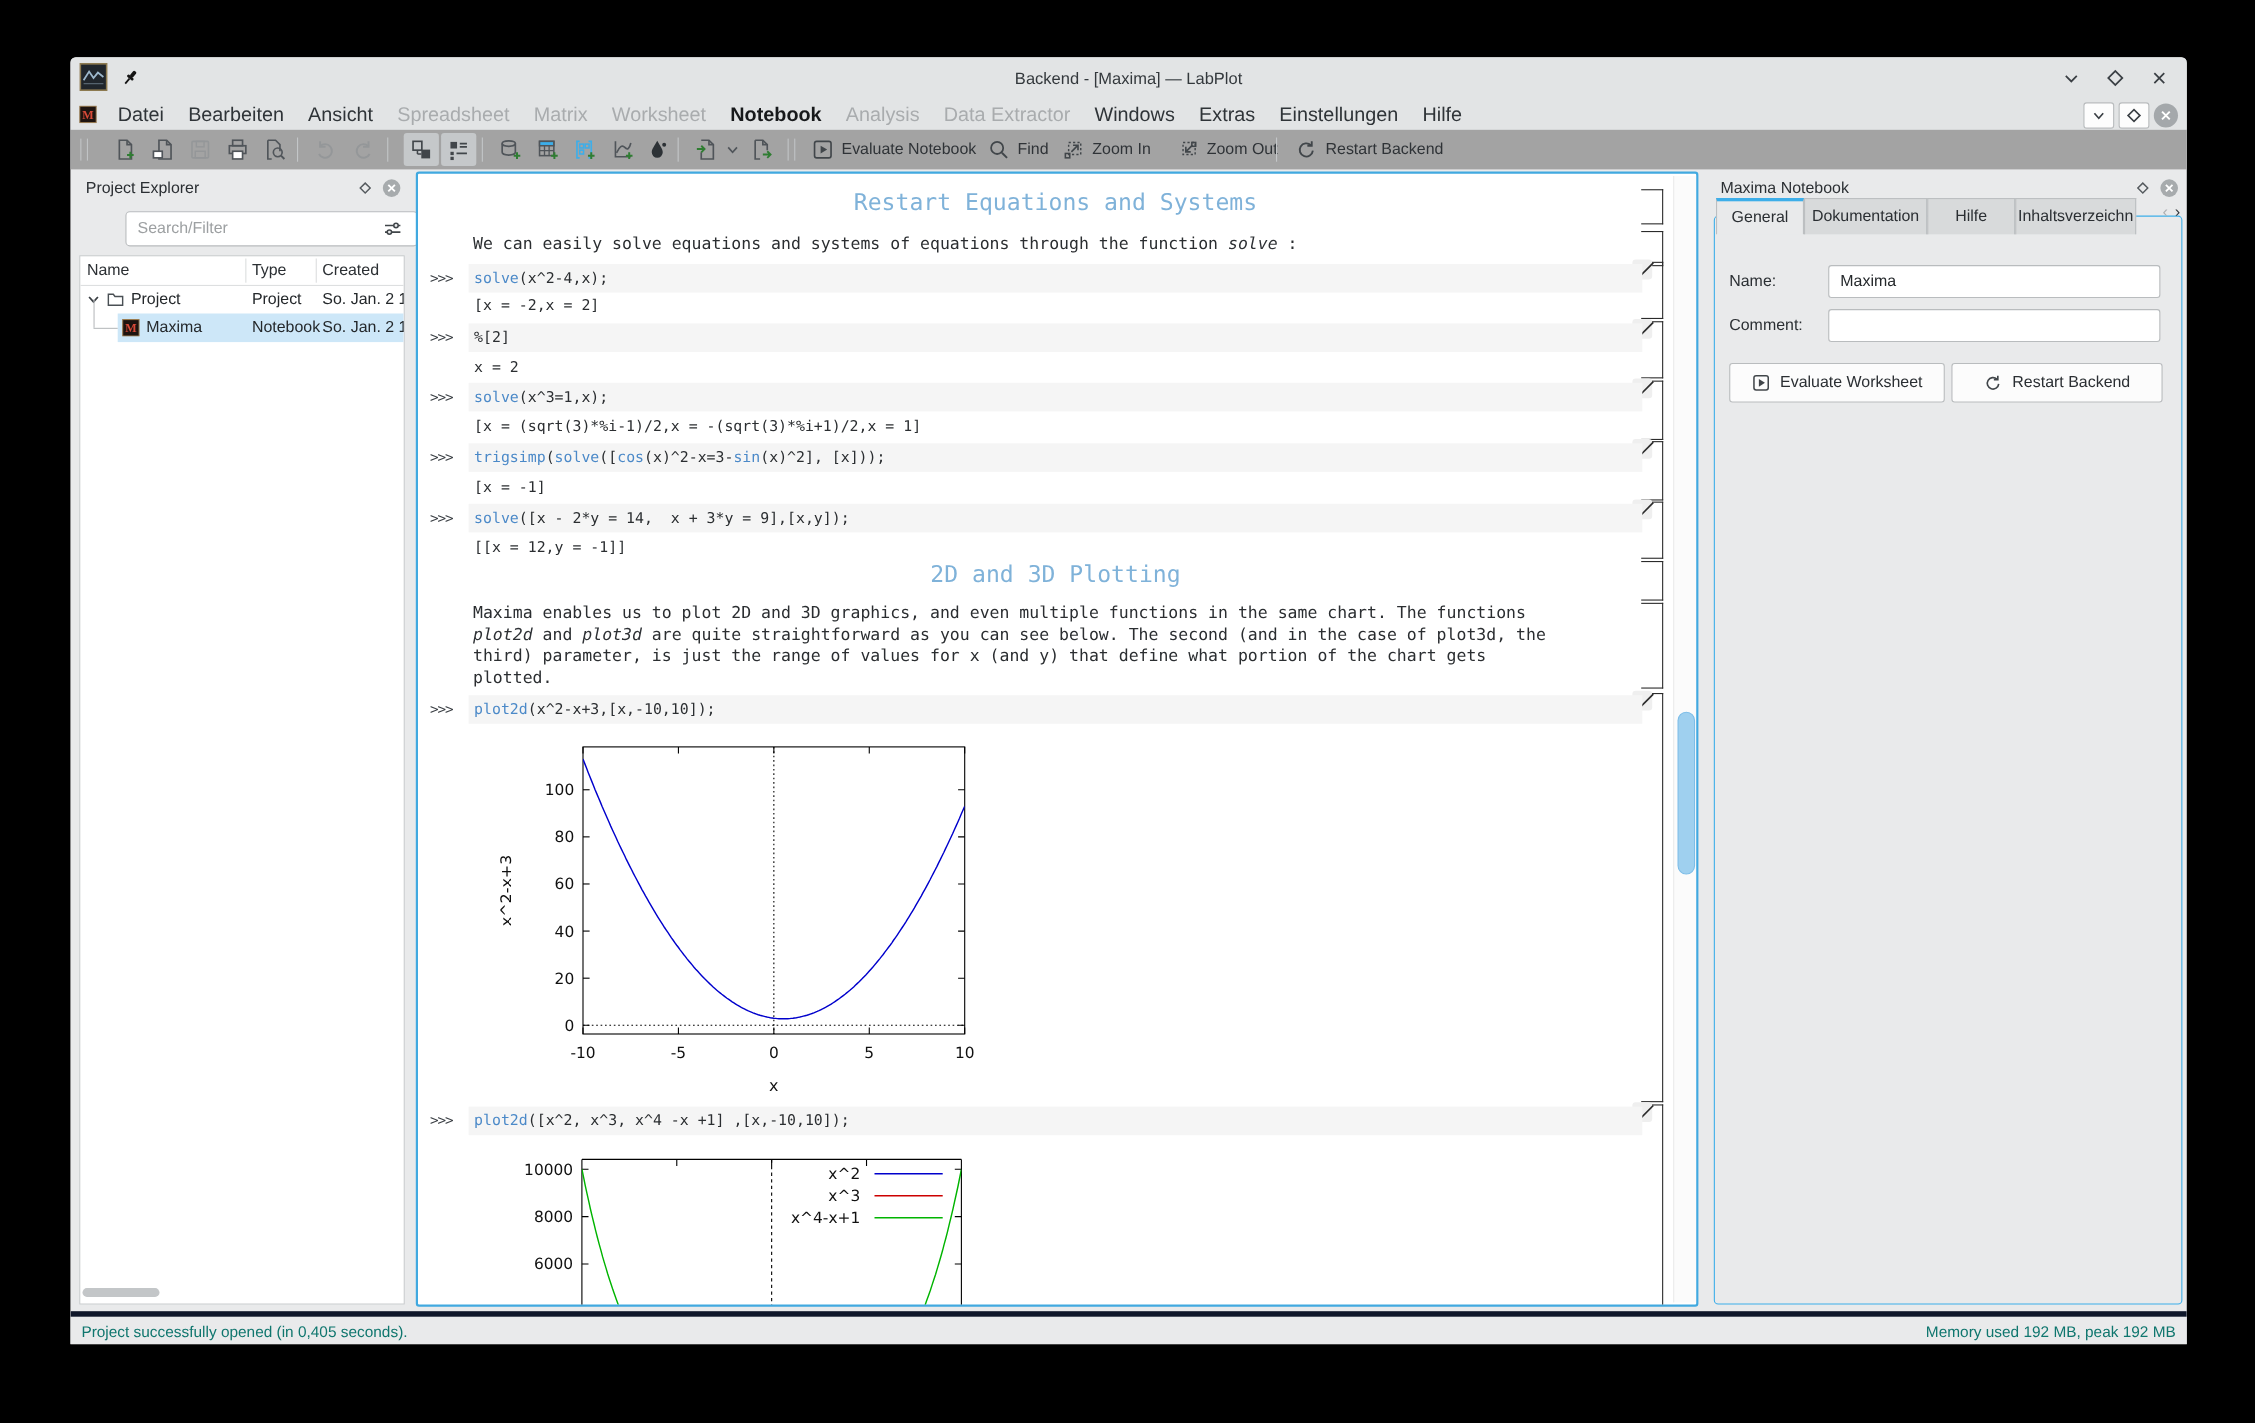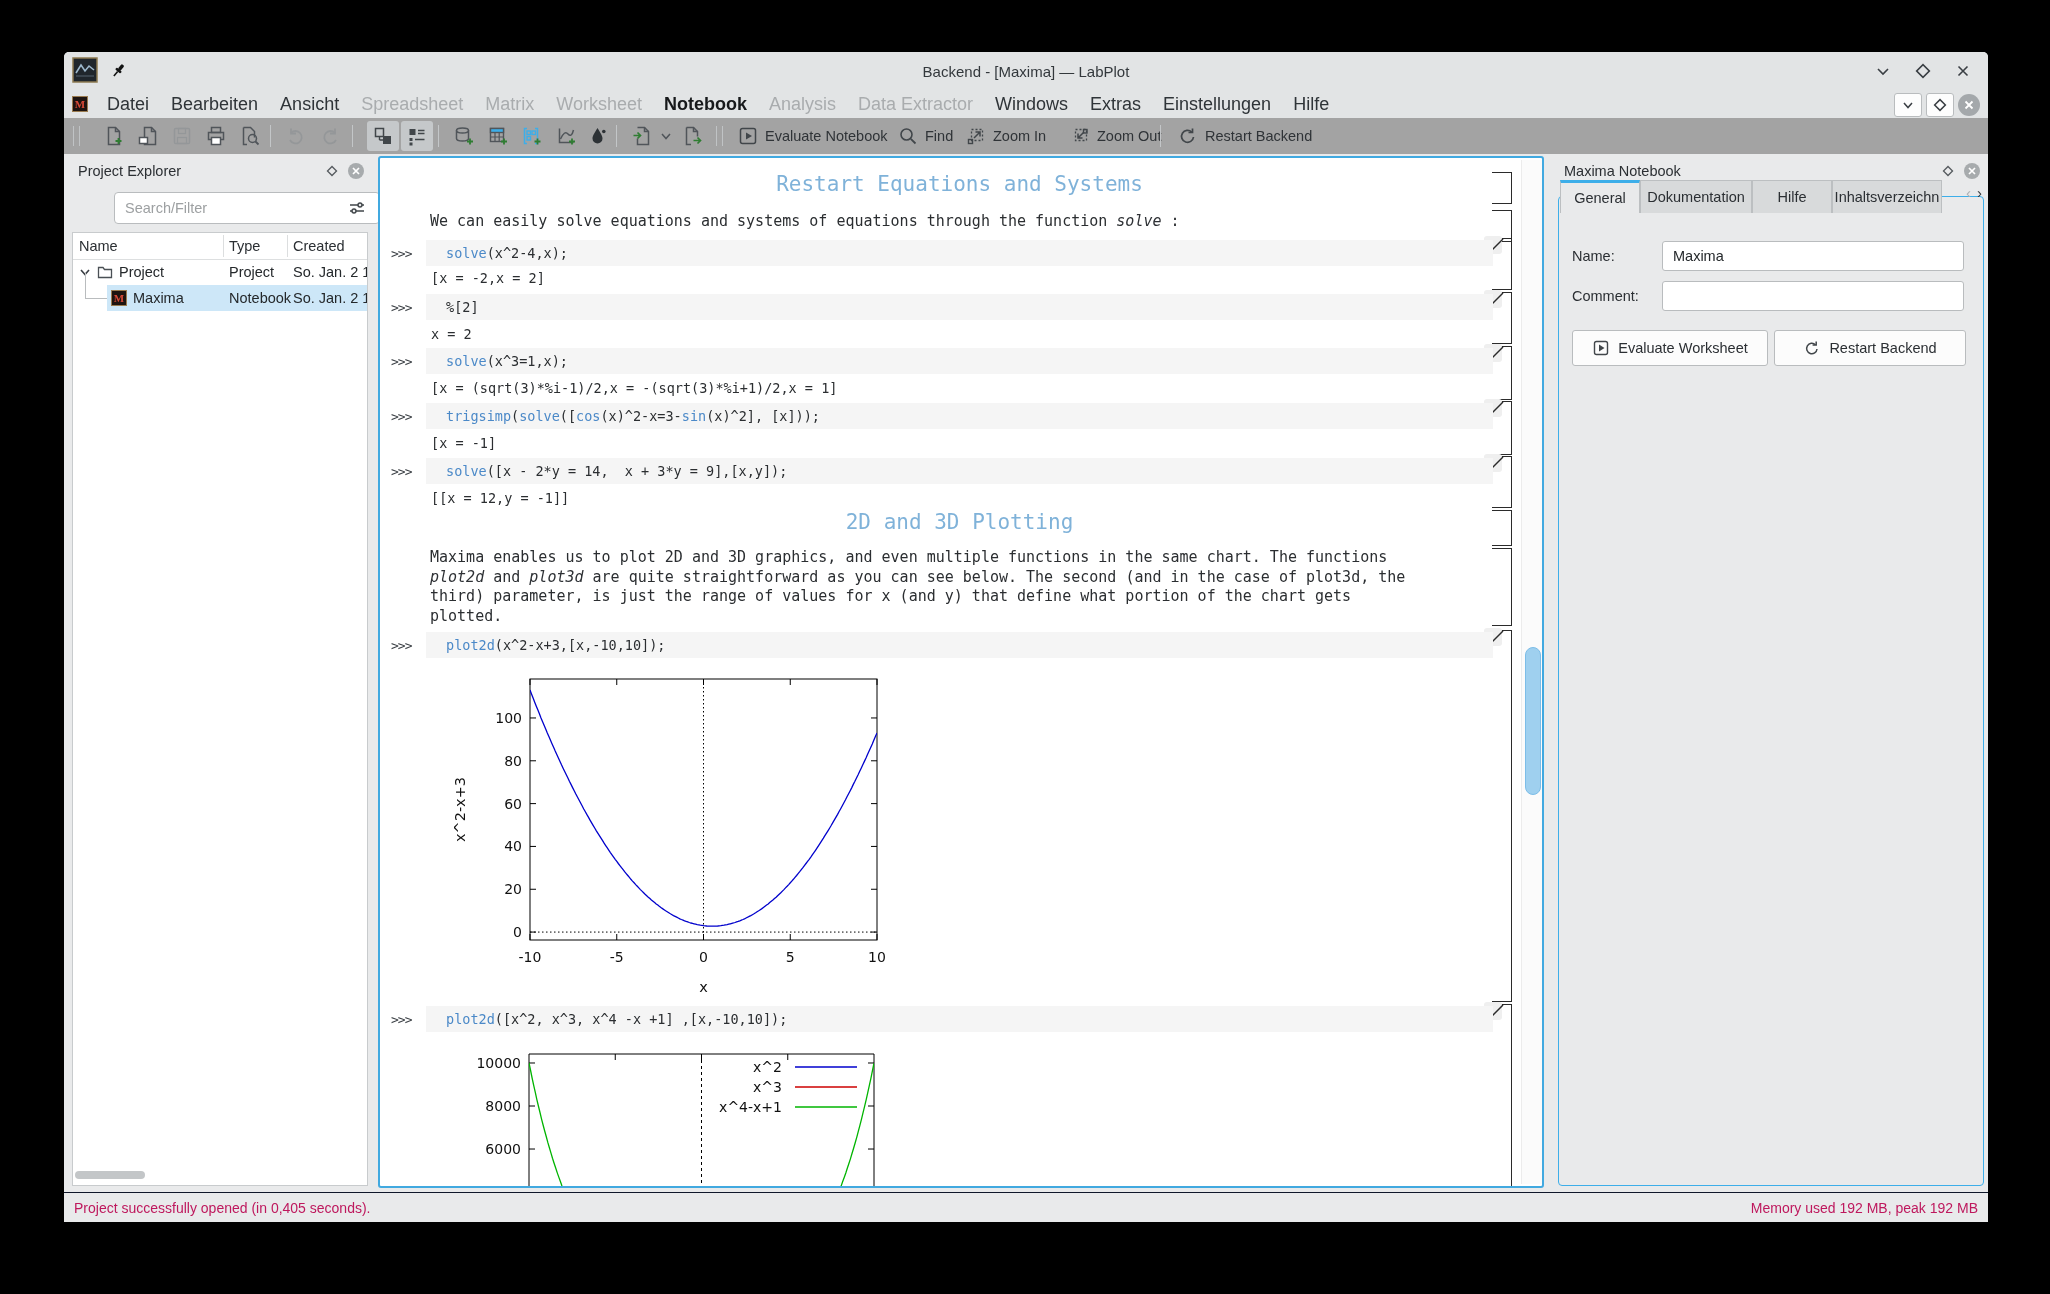--- a/index.html
+++ b/index.html
@@ -52,21 +52,21 @@
   .pe-hl{position:absolute;top:0;bottom:0;right:0;background:#cde7f8;}
   .branch{position:absolute;background:#b9bcbe;}
   .pe-hscroll{position:absolute;left:2px;bottom:6px;width:70px;height:8px;background:#c3c6c8;border-radius:4px;}
   
   .notebook{position:absolute;left:314px;top:104px;width:1166px;height:1032px;background:#fff;
             border:2px solid #41a9e0;border-radius:3px;box-sizing:border-box;}
   .nb-inner{position:absolute;inset:0;overflow:hidden;font-family:"DejaVu Sans Mono",monospace;}
   .nb-h{position:absolute;left:46px;width:1067px;text-align:center;font-size:21px;color:#7fb2d9;}
   .nb-p{position:absolute;left:50px;font-size:15px;color:#2e3135;line-height:19.5px;white-space:pre;}
   .nb-code{position:absolute;left:46px;width:1067px;height:26px;background:#f5f5f5;display:flex;align-items:center;}
-  .nb-code .codetxt{margin-left:20px;font-size:13.5px;white-space:pre;}
+  .nb-code .codetxt{margin-left:5px;font-size:13.5px;white-space:pre;}
   .nb-prompt{position:absolute;left:11px;width:32px;font-size:13px;color:#3a3f44;letter-spacing:-1px;}
   .nb-out{position:absolute;left:51px;font-size:13.5px;color:#2b2e31;white-space:pre;}
   .k{color:#4b89c8;} .p{color:#2b2e31;} .i{font-style:italic;}
   .nb-chart{position:absolute;font-family:"DejaVu Sans",sans-serif;}
   .nb-markers{position:absolute;left:1112px;top:0;width:22px;height:100%;}
   .mk{position:absolute;left:0;width:20px;border-top:1.5px solid #2b2b2b;border-bottom:1.5px solid #2b2b2b;border-right:1.5px solid #2b2b2b;box-sizing:border-box;}
   .mk .flagbg{position:absolute;left:-8px;top:-3px;width:18px;height:18px;background:#efefef;border-radius:3px;}
   .mk svg{position:absolute;left:-3px;top:-1px;}
   .nb-vscroll{position:absolute;left:1141px;top:2px;width:20px;height:1024px;background:#fbfbfb;border-left:1px solid #ececec;}
   .nb-thumb{position:absolute;left:3px;width:14px;background:#9fd0ef;border:1px solid #7cbde8;border-radius:8px;}
@@ -77,22 +77,22 @@
        background:#d8dadb;border:1px solid #bcbfc1;border-bottom:none;padding:0 14px;box-sizing:border-box;white-space:nowrap;overflow:hidden;}
   .tab.active{background:#e9eaeb;border-top:3px solid #3daee9;border-left:1px solid #bcbfc1;border-right:1px solid #bcbfc1;}
   .tab-arrows{position:absolute;right:6px;top:28px;display:flex;gap:6px;font-size:15px;}
   .field-row{position:absolute;left:16px;right:24px;height:32px;display:flex;align-items:center;}
   .field-row label{width:90px;font-size:14.5px;color:#2b2f33;}
   .field-row input{flex:1;height:30px;border:1px solid #b9bcbe;border-radius:3px;background:#fff;
        font-size:14.5px;color:#24282b;padding:0 10px;font-family:"Liberation Sans",sans-serif;box-sizing:border-box;}
   .prop-btn{position:absolute;top:174px;height:34px;border:1px solid #b9bcbe;border-radius:3px;background:#fcfcfc;
        display:flex;align-items:center;justify-content:center;gap:8px;font-size:14.5px;color:#2b2f33;}
   
-  .statusbar{position:absolute;left:0;bottom:0;width:100%;height:30px;background:#e9eaeb;border-top:1px solid #0f172a;
-       display:flex;align-items:center;font-size:14px;color:#be185d;box-sizing:border-box;padding:0 10px;}
+  .statusbar{position:absolute;left:0;bottom:0;width:100%;height:30px;background:#e9eaeb;border-top:5px solid #0f172a;
+       display:flex;align-items:center;font-size:14px;color:#0f766e;box-sizing:border-box;padding:0 10px;}
   .statusbar .right{margin-left:auto;}
   svg{display:block;}
 </style>
 </head>
 <body>
 
 <div class="canvas">
  <div class="window">
 
   <div class="titlebar">

